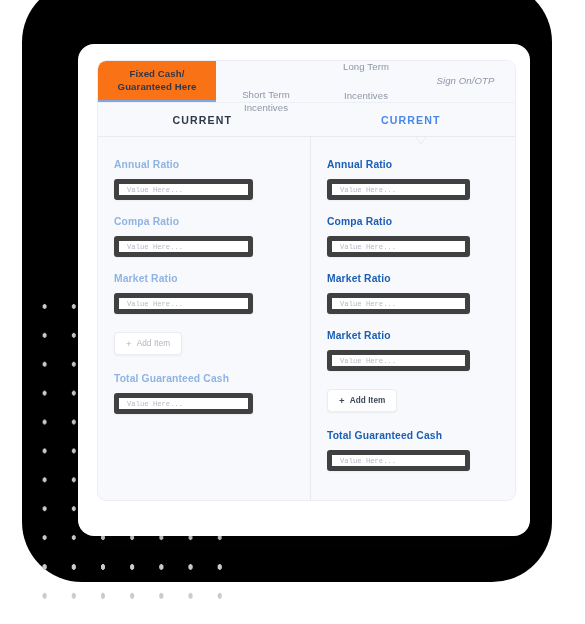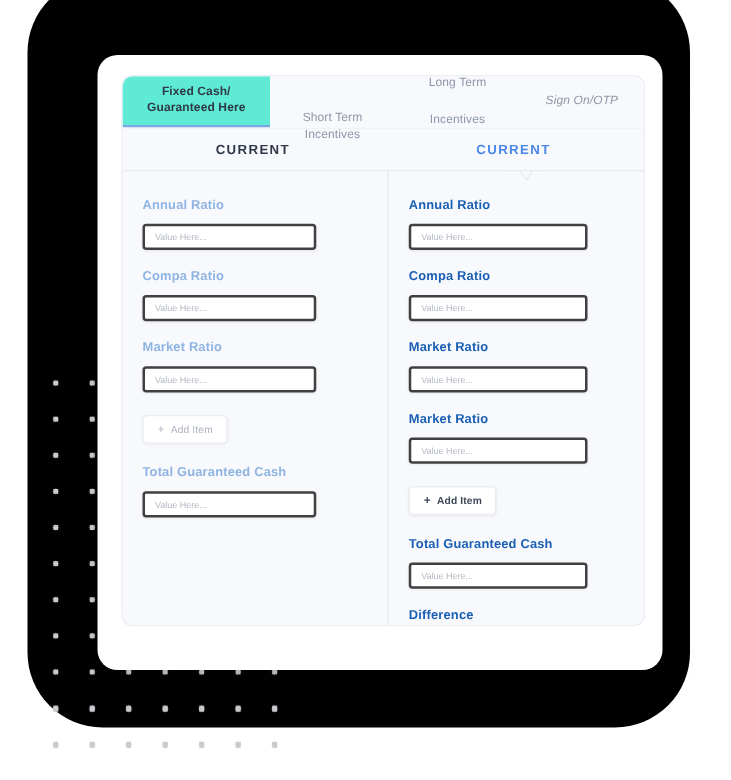--- a/index.html
+++ b/index.html
@@ -102,21 +102,21 @@
     background: transparent;
     box-sizing: border-box;
     cursor: pointer;
     user-select: none;
   }
   .tab.w1 { width: 118px; }
   .tab.w2 { width: 100px; margin-top: 40px; }
   .tab.w3 { width: 100px; justify-content: space-between; }
   .tab.w4 { width: 99px; font-style: italic; }
   .tab.active {
-    background: #5eead4;
+    background: #f97316;
     color: #2e3849;
     font-weight: bold;
     border-bottom: 2.5px solid #7ea6e0;
     border-top-left-radius: 8px;
   }
   .tab .l2 { display: block; }
 
   
   .colhead {
     display: flex;
@@ -174,23 +174,23 @@
   }
   #col-current .field-label { color: #8fb4e3; }
   #col-proposed .field-label { color: #1b5fb5; }
 
   .field-input {
     display: block;
     box-sizing: border-box;
     width: 100%;
     height: 21px;
     background: #ffffff;
-    border: 2px solid #404040;
+    border: 5px solid #404040;
     border-radius: 3px;
-    font-family: Liberation Sans, sans-serif;
+    font-family: Liberation Mono, monospace;
     font-size: 7.2px;
     color: #9aa0ab;
     padding: 0 8px;
     margin: 0 0 16px 0;
     box-shadow: 0 1px 2px rgba(16,24,40,0.05);
     outline: none;
   }
   .field-input::placeholder { color: #b4b9c2; }
   #col-current .field-input { width: 139px; }
   #col-proposed .field-input { width: 143px; }
@@ -292,18 +292,17 @@
       <input class="field-input" type="text" placeholder="Value Here..." style="">
 
       <div class="add-item" id="add-item-proposed">
         <span class="plus">+</span>
         <span>Add Item</span>
       </div>
 
       <div class="field-label">Total Guaranteed Cash</div>
       <input class="field-input" type="text" placeholder="Value Here..." style="">
 
-      <div class="field-label">Difference</div>
       
     </div>
 
   </div>
 </div>
 
 </body></html>

